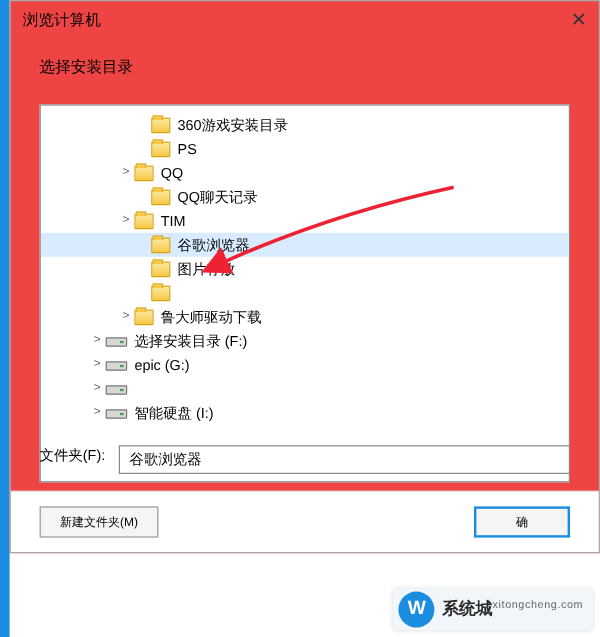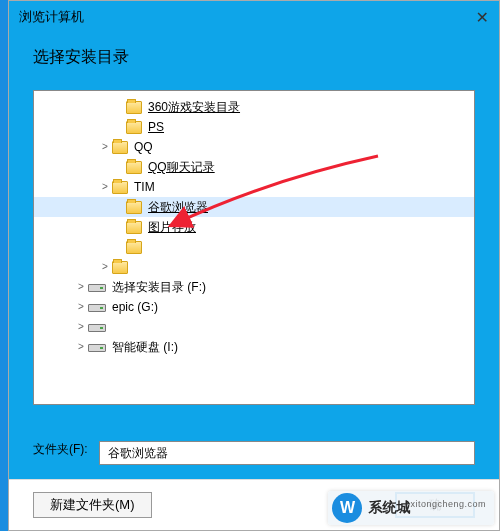--- a/index.html
+++ b/index.html
@@ -17,44 +17,44 @@
     position: absolute;
     left: 0; top: 0;
     width: 8px;
     height: 531px;
     background: #1a8de0;
   }
   .dialog {
     position: absolute;
     left: 8px; top: 0;
     width: 492px;
-    height: 531px;
+    height: 461px;
     border: 1px solid #aaa;
-    background: #0ea5e9;
+    background: #ef4444;
   }
   .titlebar {
     height: 32px;
     display: flex;
     align-items: center;
     padding: 0 10px;
   }
   .titlebar .title {
     flex: 1;
     font-size: 13px;
   }
   .close-btn {
     width: 40px;
     text-align: right;
     font-size: 16px;
     cursor: pointer;
     color: #333;
   }
   .instruct {
     padding: 14px 24px 6px 24px;
-    font-size: 16px;
+    font-size: 13px;
   }
   .tree-box {
     margin: 16px 24px 0 24px;
     border: 1px solid #888;
     height: 315px;
     overflow: hidden;
     background: #fff;
   }
   .tree {
     padding: 6px 0;
@@ -105,21 +105,21 @@
     position: relative;
   }
   .icon-drive::after {
     content: "";
     position: absolute;
     right: 2px; top: 2px;
     width: 3px; height: 2px;
     background: #4aa34a;
   }
   .label { font-size: 12px; }
-  .indent-folder { padding-left: 78px; text-decoration: underline; }
+  .indent-folder { padding-left: 78px; }
   .indent-folder-sel { padding-left: 64px; }
   .indent-drive { padding-left: 40px; }
   .bottom-area {
     position: absolute;
     left: 0; bottom: 0;
     width: 100%;
   }
   .folder-row {
     display: flex;
     align-items: flex-start;
@@ -143,21 +143,21 @@
     background: #fff;
     padding: 12px 24px 12px 24px;
     display: flex;
     align-items: center;
   }
   .btn {
     border: 1px solid #999;
     background: #f5f5f5;
     height: 26px;
     padding: 0 16px;
-    font-size: 13px;
+    font-size: 10px;
     font-family: inherit;
     cursor: pointer;
     min-width: 90px;
   }
   .btn.primary {
     border: 2px solid #1a8de0;
     min-width: 80px;
   }
   .spacer { flex: 1; }
   
@@ -245,20 +245,21 @@
           <span class="icon-folder"></span>
           <span class="label">图片存放</span>
         </div>
         <div class="row indent-folder">
           <span class="expand empty">&gt;</span>
           <span class="icon-folder"></span>
         </div>
         <div class="row indent-folder-sel">
           <span class="expand">&gt;</span>
           <span class="icon-folder"></span>
+          <span class="label">鲁大师驱动下载</span>
         </div>
         <div class="row indent-drive">
           <span class="expand">&gt;</span>
           <span class="icon-drive"></span>
           <span class="label">选择安装目录 (F:)</span>
         </div>
         <div class="row indent-drive">
           <span class="expand">&gt;</span>
           <span class="icon-drive"></span>
           <span class="label">epic (G:)</span>

